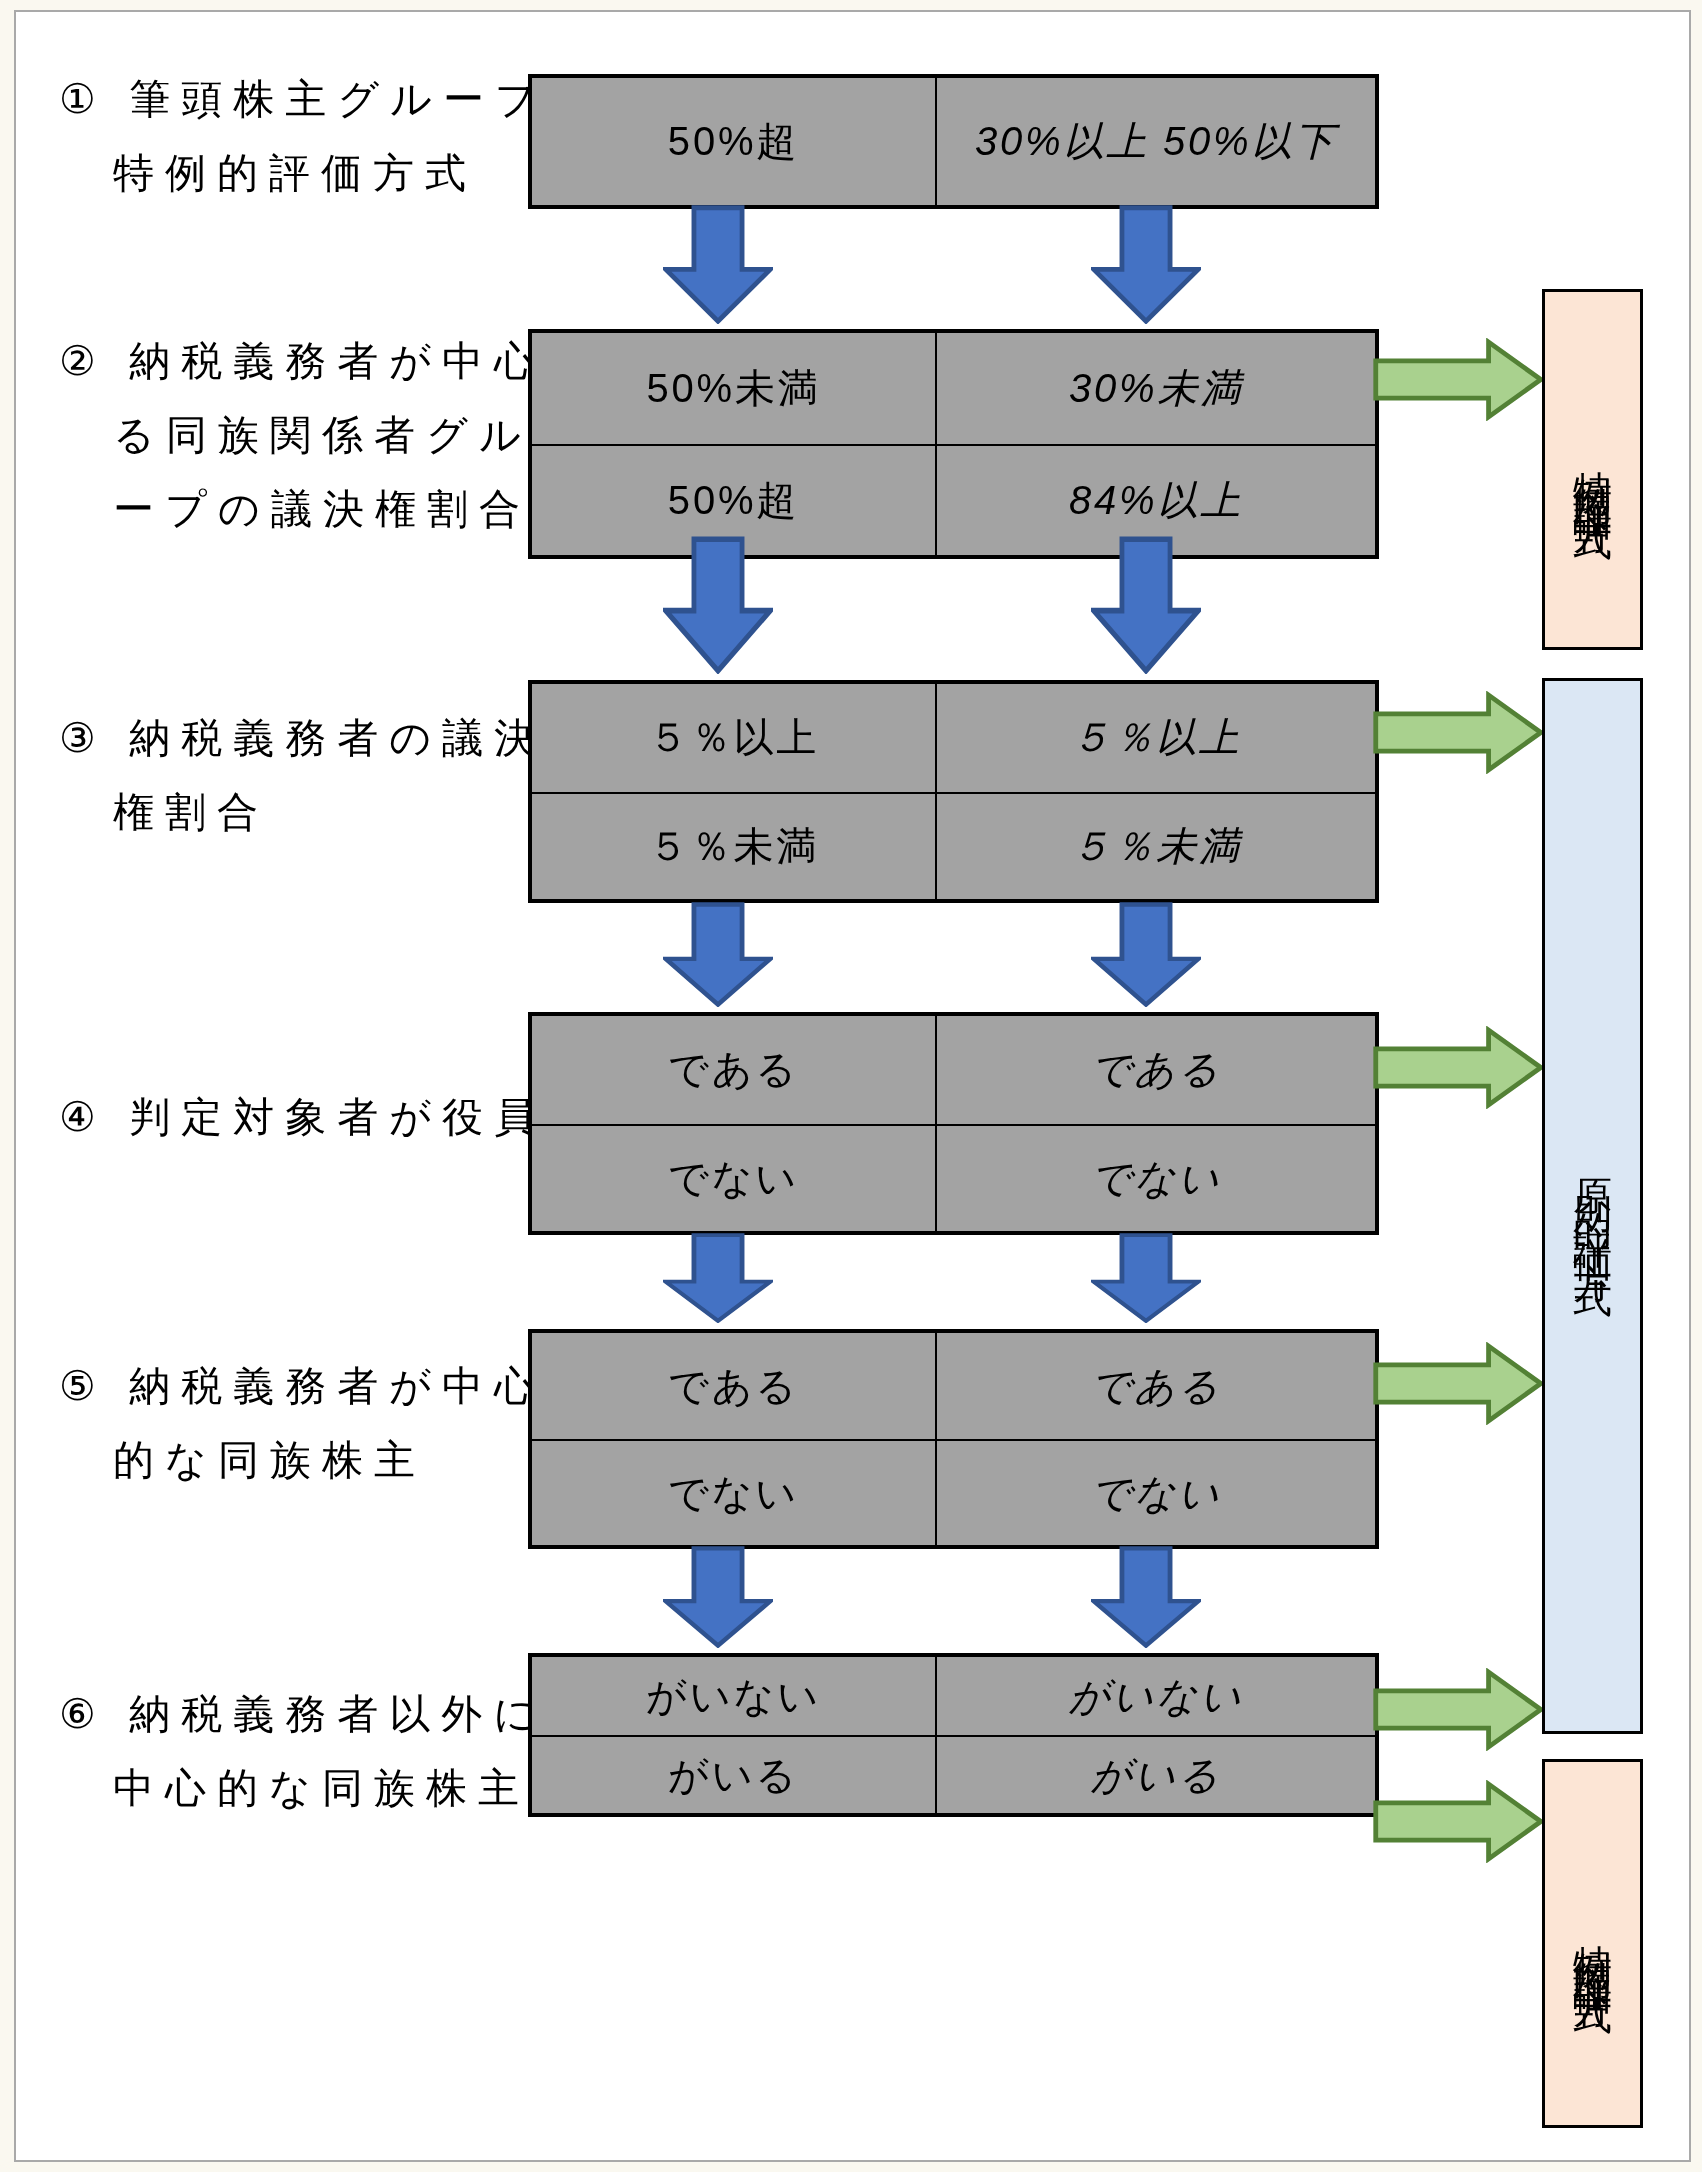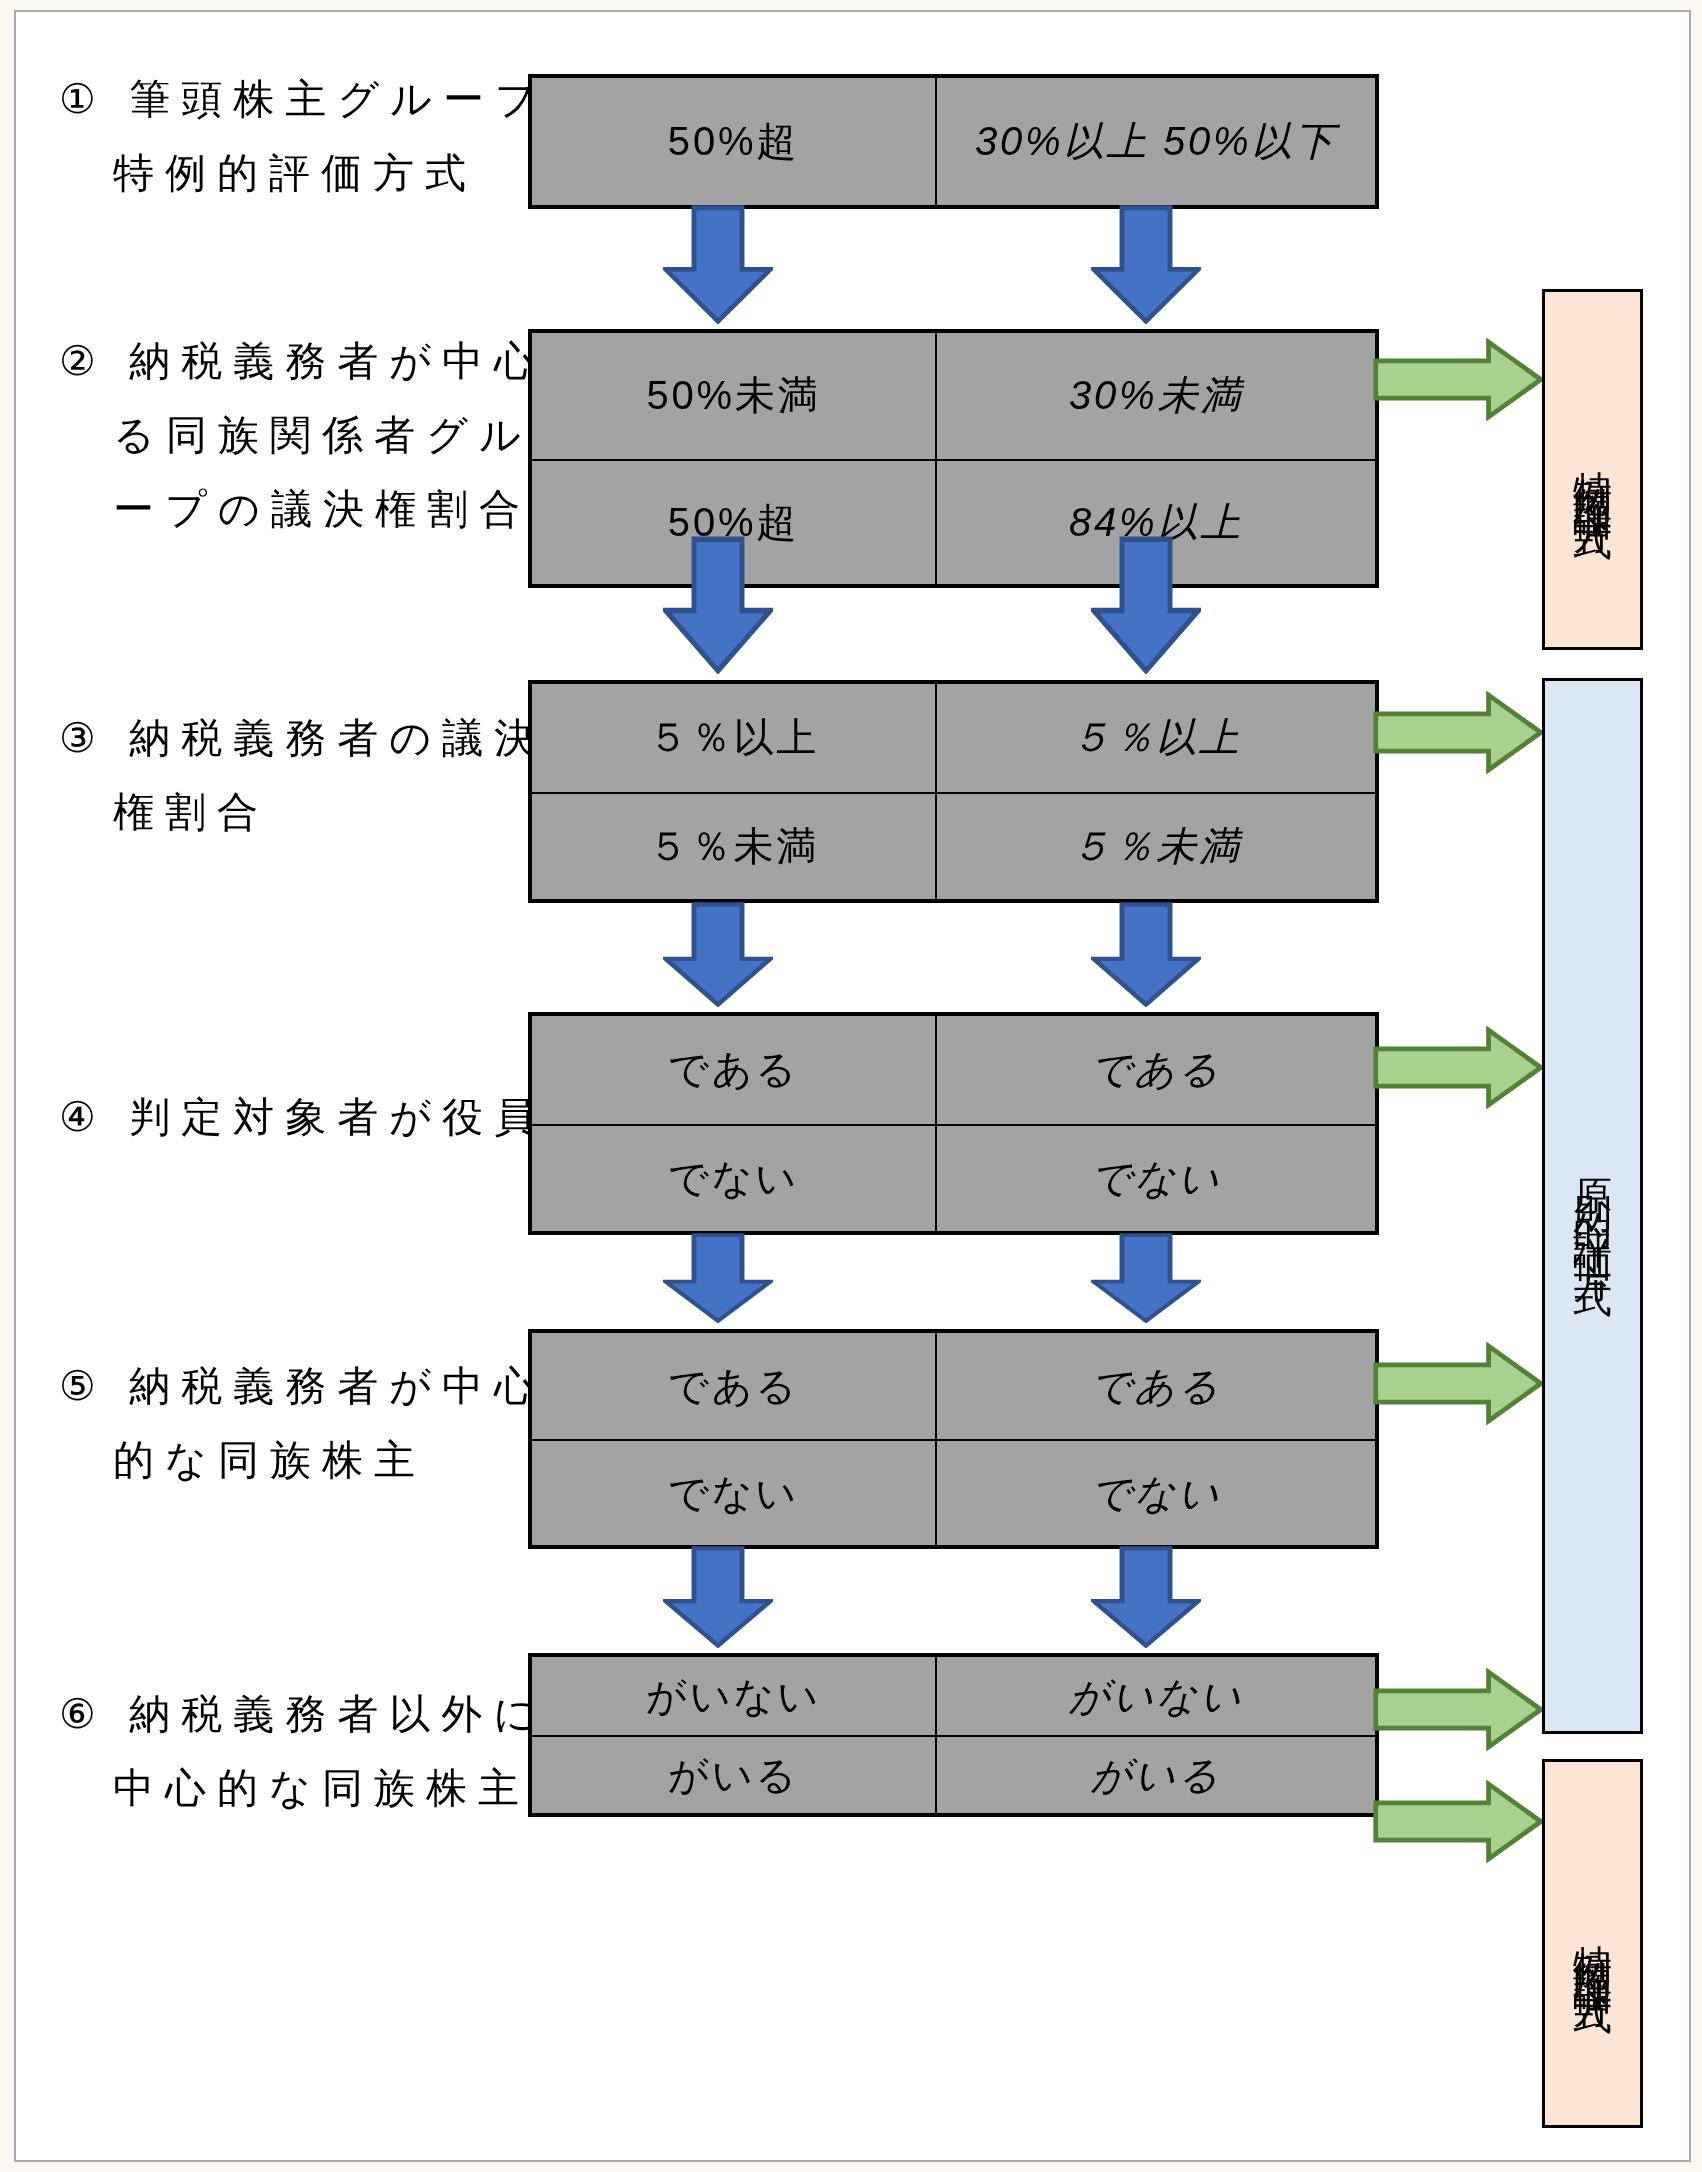--- a/index.html
+++ b/index.html
@@ -25,21 +25,21 @@
   .label .cont{padding-left:54px;}
   .l1{top:62px}.l2{top:324px}.l3{top:701px}.l4{top:1080px}.l5{top:1349px}.l6{top:1677px}
   
   .dtable{
     position:absolute;left:528px;width:851px;
     border:4.1px solid #000;background:#a3a3a3;
     display:grid;grid-template-columns:403px 1fr;
     box-sizing:border-box;
   }
   .t1{top:74px;height:135px;grid-template-rows:1fr;}
-  .t2{top:329px;height:259px;grid-template-rows:1fr 1fr;}
+  .t2{top:329px;height:230px;grid-template-rows:1fr 1fr;}
   .t3{top:680px;height:223px;grid-template-rows:1fr 1fr;}
   .t4{top:1012px;height:223px;grid-template-rows:1fr 1fr;}
   .t5{top:1329px;height:220px;grid-template-rows:1fr 1fr;}
   .t6{top:1653px;height:164px;grid-template-rows:1fr 1fr;}
   .cell{
     display:flex;align-items:center;justify-content:center;
     font-size:40px;letter-spacing:2.8px;white-space:nowrap;
   }
   .cell.c2{border-left:2.8px solid #000;font-style:italic;}
   .cell.r2{border-top:2.8px solid #000;}

